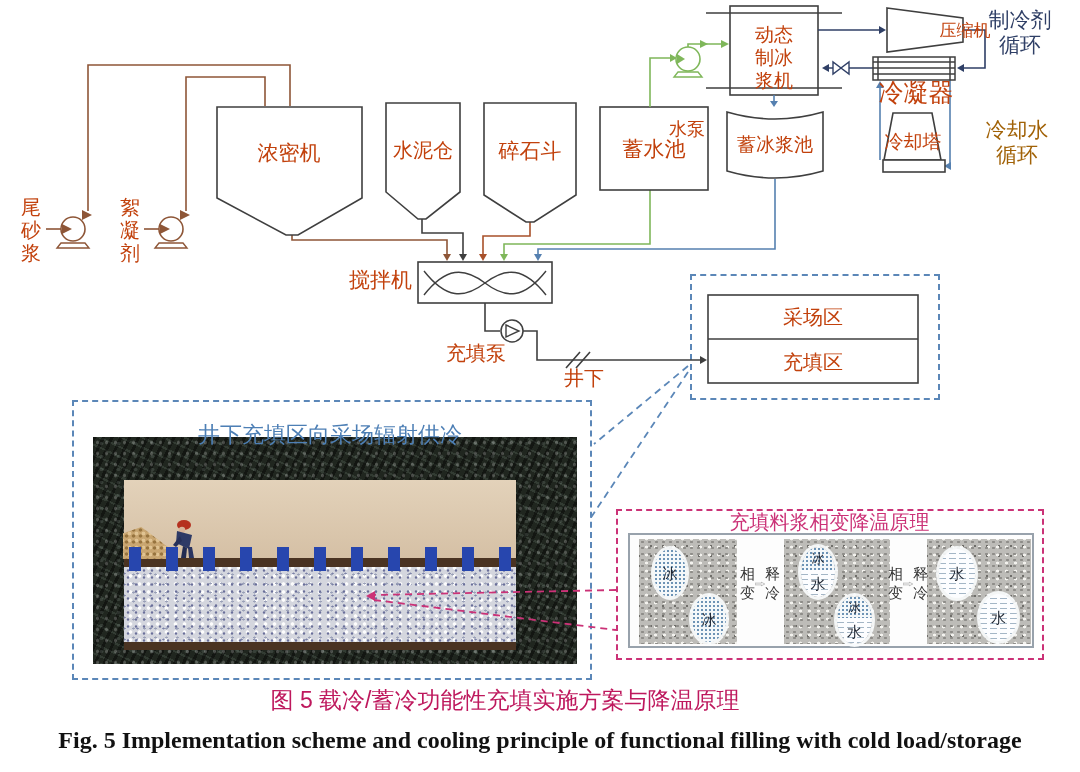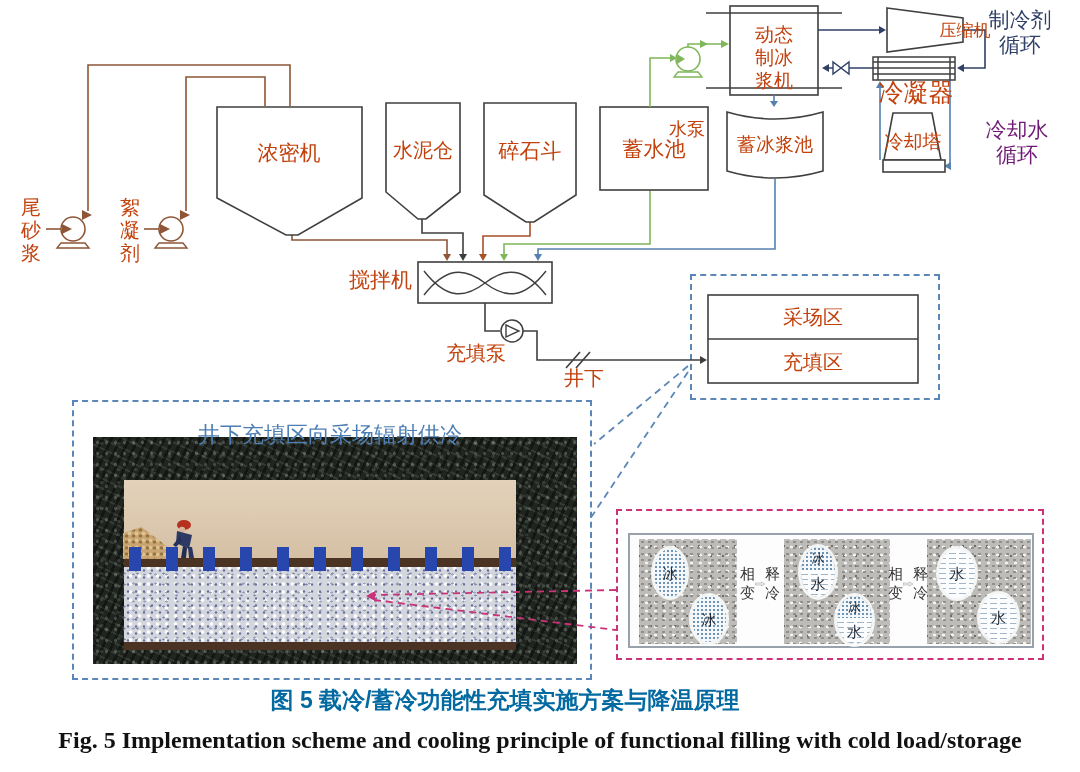--- a/index.html
+++ b/index.html
@@ -1,21 +1,21 @@
 <!DOCTYPE html>
 <html><head>
 <meta charset="utf-8">
 <style>
   html,body{margin:0;padding:0;background:#fff;}
   #fig{position:relative;width:1080px;height:772px;background:#fff;overflow:hidden;
        font-family:"Liberation Sans","DejaVu Sans",sans-serif;color:#2b2b2b;}
   #diagram{position:absolute;left:0;top:0;z-index:3;pointer-events:none;}
   .lbl{position:absolute;z-index:4;text-align:center;line-height:1.18;color:#c2410c;white-space:normal;word-break:break-all;}
   .navyTxt{color:#2f3f66;}
-  .lblueTxt{color:#701a75;}
+  .lblueTxt{color:#a16207;}
   .magTxt{color:#cb3277;}
   .insetBlue{position:absolute;border:2px dashed #5b87b8;z-index:2;}
   .insetMag{position:absolute;border:2px dashed #cb3277;z-index:2;}
   
   .photo{position:absolute;left:93px;top:437px;width:484px;height:227px;z-index:1;
     background-color:#20261f;
     background-image:
       radial-gradient(rgba(255,255,255,.22) 1px, transparent 2px),
       radial-gradient(rgba(180,200,190,.16) 1.5px, transparent 2.5px),
       repeating-linear-gradient(115deg, rgba(0,0,0,.42) 0 3px, transparent 3px 8px),
@@ -317,15 +317,16 @@
   <div class="lbl navyTxt" style="left:985px;top:7px;width:70px;font-size:21px;line-height:25px;">制冷剂循环</div>
   <div class="lbl" style="left:874px;top:78px;width:84px;font-size:25px;">冷凝器</div>
   <div class="lbl" style="left:874px;top:131px;width:78px;font-size:19px;">冷却塔</div>
   <div class="lbl lblueTxt" style="left:982px;top:117px;width:70px;font-size:21px;line-height:25px;">冷却水循环</div>
   <div class="lbl" style="left:338px;top:268px;width:74px;font-size:21px;text-align:right;">搅拌机</div>
   <div class="lbl" style="left:434px;top:342px;width:72px;font-size:20px;text-align:right;">充填泵</div>
   <div class="lbl" style="left:557px;top:367px;width:54px;font-size:20px;">井下</div>
   <div class="lbl" style="left:708px;top:351px;width:210px;font-size:20px;">充填区</div>
   <div class="lbl" style="left:708px;top:306px;width:210px;font-size:20px;">采场区</div>
   <div class="lbl" style="left:135px;top:404px;width:390px;font-size:22px;color:#4d7fb5;margin-top:18px;">井下充填区向采场辐射供冷</div>
-  <div class="lbl" style="left:0;top:687px;width:1010px;font-size:23px;font-weight:bold;color:#0369a1;">图 5  载冷/蓄冷功能性充填实施方案与降温原理</div>
+  <div class="lbl magTxt" style="left:712px;top:511px;width:235px;font-size:20px;">充填料浆相变降温原理</div>
+  <div class="lbl" style="left:0;top:687px;width:1010px;font-size:23px;font-weight:normal;color:#be185d;">图 5  载冷/蓄冷功能性充填实施方案与降温原理</div>
   <div class="lbl" style="left:0;top:726px;width:1080px;font-size:24px;font-weight:bold;color:#111;font-family:'Liberation Serif','DejaVu Serif',serif;">Fig. 5   Implementation scheme and cooling principle of functional filling with cold load/storage</div>
 </div>
 
 </body></html>

